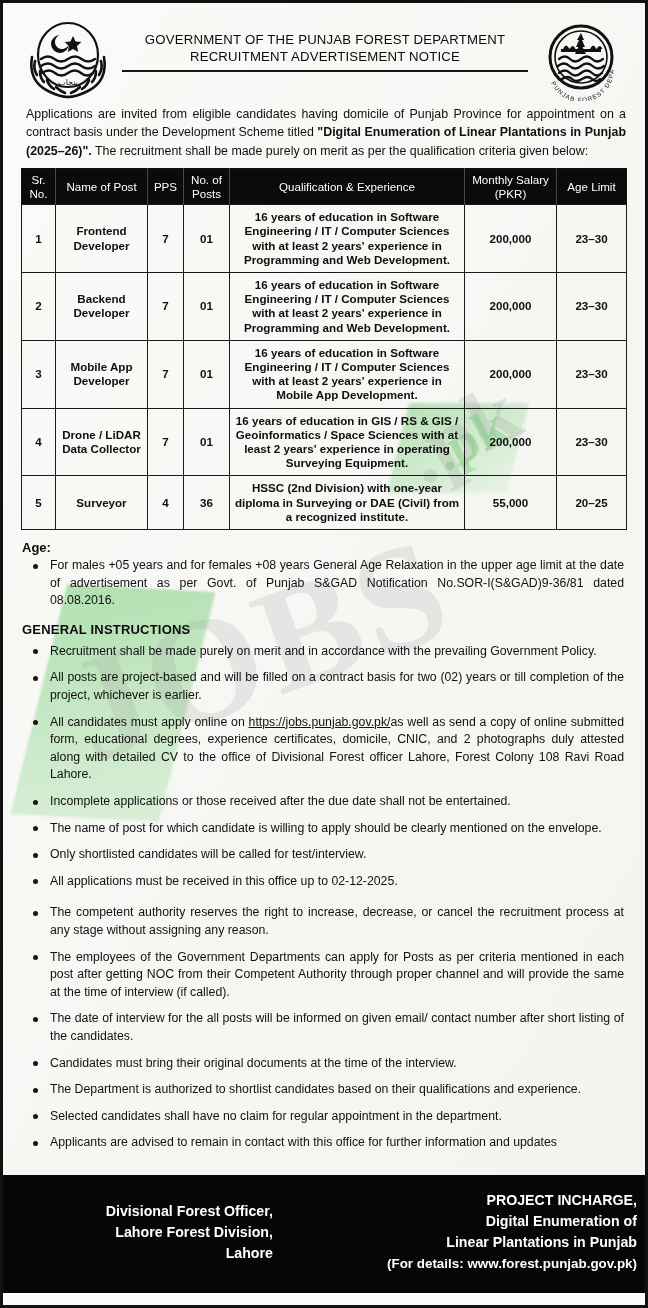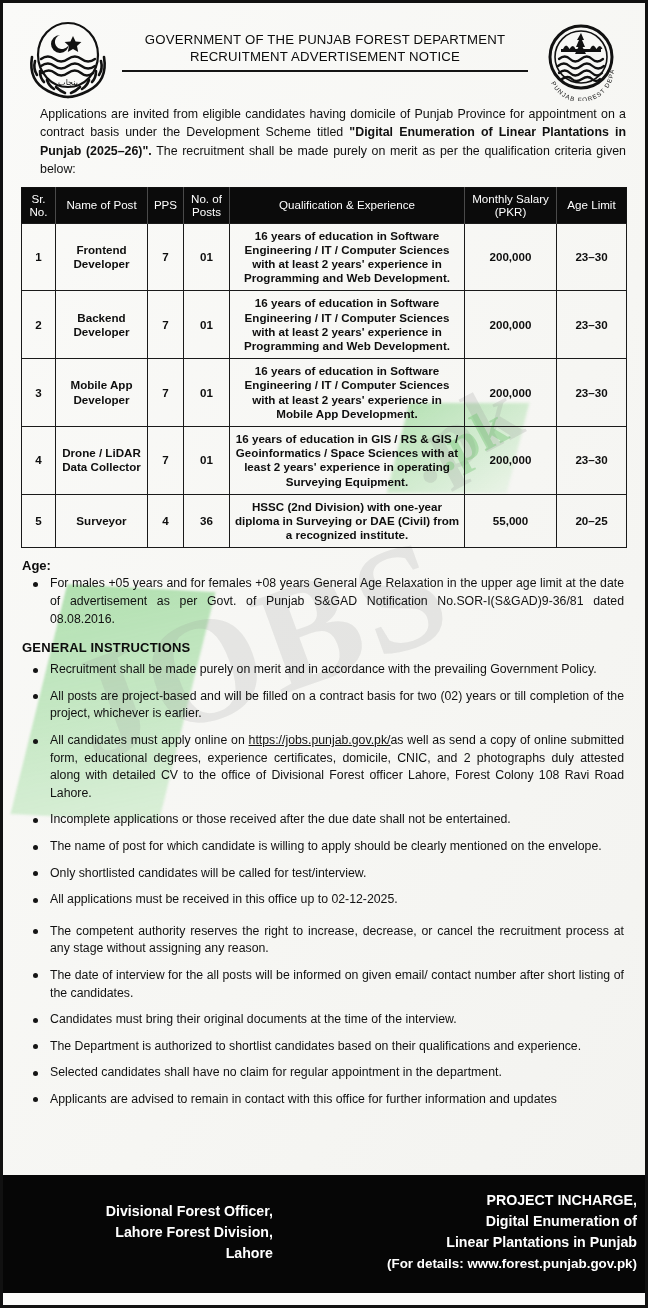--- a/index.html
+++ b/index.html
@@ -97,21 +97,21 @@
   }
   .rule-wrap { position: relative; height: 12px; }
   .rule {
     position: absolute;
     left: 0; right: 0; top: 5px;
     border-top: 2.2px solid #151515;
   }
 
   
   .intro {
-    margin: 4px 8px 0 26px;
+    margin: 4px 8px 0 12px;
     font-size: 12.4px;
     line-height: 18.4px;
     text-align: justify;
     color: #101010;
   }
   .intro b { font-weight: bold; }
 
   
   table.jobs {
     width: calc(100% - 14px);
@@ -374,20 +374,21 @@
       <div class="gen-head">GENERAL INSTRUCTIONS</div>
       <ul class="bullets">
         <li>Recruitment shall be made purely on merit and in accordance with the prevailing Government Policy.</li>
         <li>All posts are project-based and will be filled on a contract basis for two (02) years or till completion of the project, whichever is earlier.</li>
         <li><span>All candidates must apply online on </span><a class="u" href="#" style="color:#111">https://jobs.punjab.gov.pk/</a><span>as well as send a copy of online submitted form, educational degrees, experience certificates, domicile, CNIC, and 2 photographs duly attested along with detailed CV to the office of Divisional Forest officer Lahore, Forest Colony 108 Ravi Road Lahore.</span></li>
         <li>Incomplete applications or those received after the due date shall not be entertained.</li>
         <li>The name of post for which candidate is willing to apply should be clearly mentioned on the envelope.</li>
         <li>Only shortlisted candidates will be called for test/interview.</li>
         <li>All applications must be received in this office up to 02-12-2025.</li>
         <li style="margin-top:14px">The competent authority reserves the right to increase, decrease, or cancel the recruitment process at any stage without assigning any reason.</li>
+        <li>The employees of the Government Departments can apply for Posts as per criteria mentioned in each post after getting NOC from their Competent Authority through proper channel and will provide the same at the time of interview (if called).</li>
         <li>The date of interview for the all posts will be informed on given email/ contact number after short listing of the candidates.</li>
         <li>Candidates must bring their original documents at the time of the interview.</li>
         <li>The Department is authorized to shortlist candidates based on their qualifications and experience.</li>
         <li>Selected candidates shall have no claim for regular appointment in the department.</li>
         <li>Applicants are advised to remain in contact with this office for further information and updates</li>
       </ul>
 
     </div>
   </div>
 

